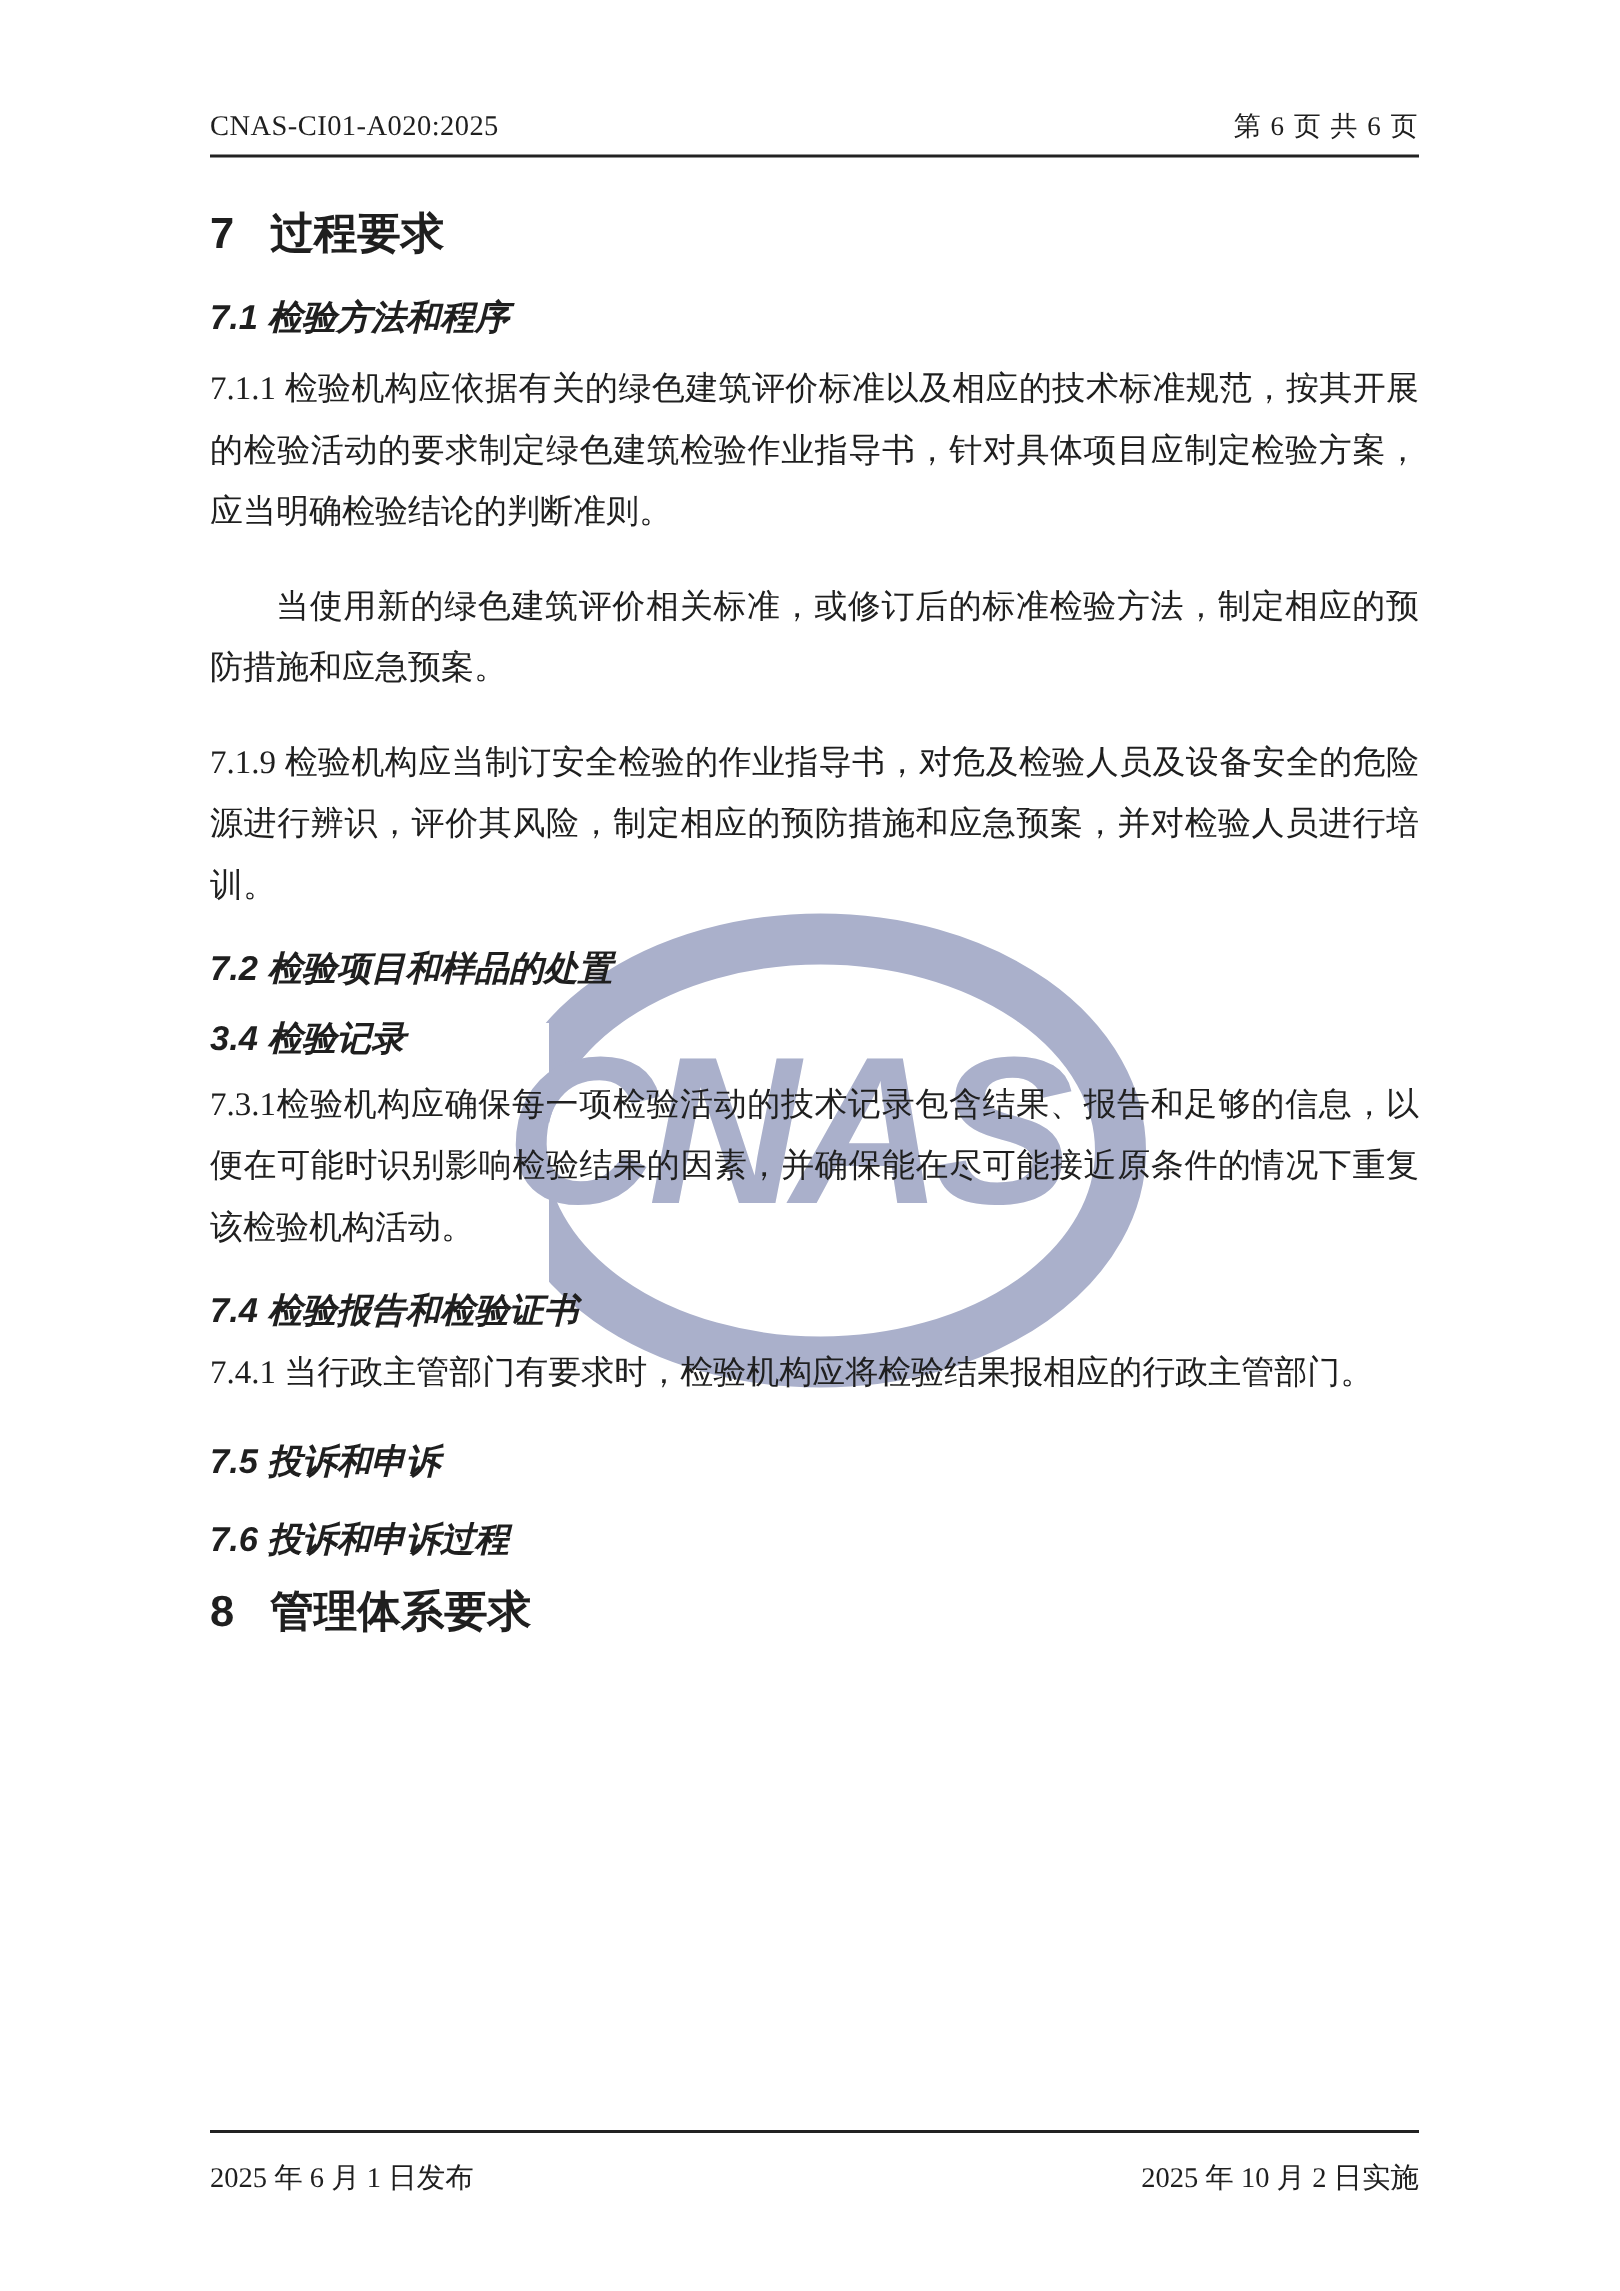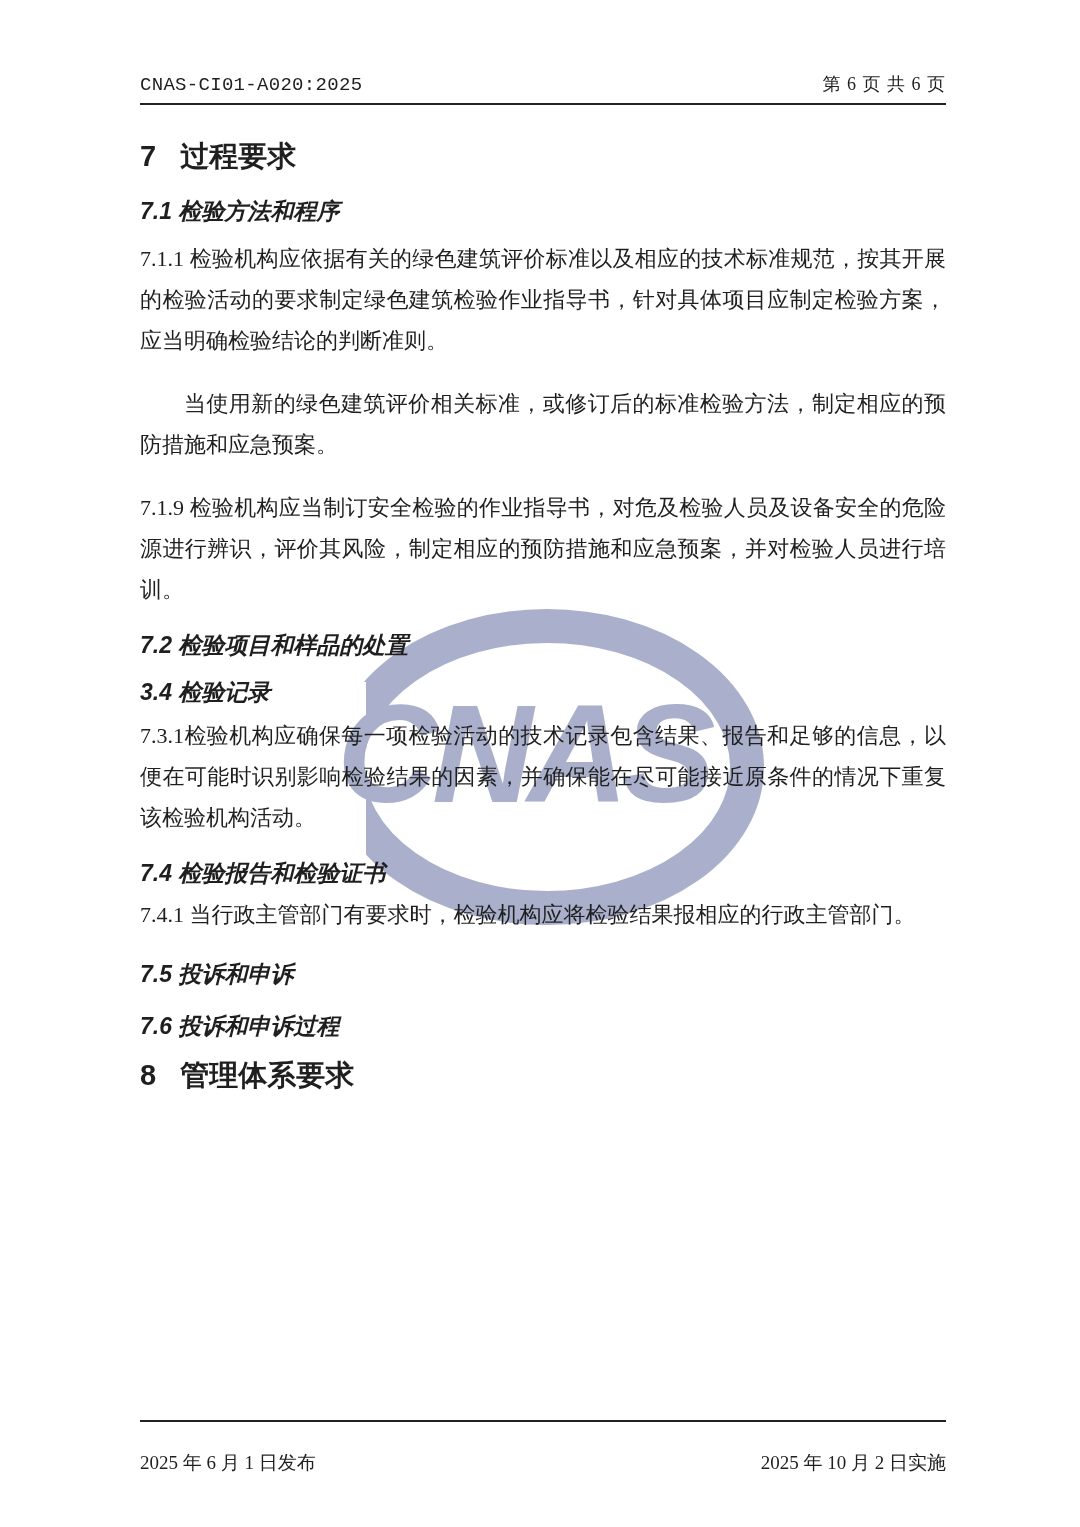--- a/index.html
+++ b/index.html
@@ -19,21 +19,21 @@
     right: 134px;
     top: 72px;
     display: flex;
     justify-content: space-between;
     align-items: flex-end;
     border-bottom: 2px solid #222;
     padding-bottom: 7px;
     z-index: 1;
   }
   .header .doc-code {
-    font-family: Liberation Mono, monospace;
+    font-family: Liberation Serif, serif;
     font-size: 19px;
     letter-spacing: 0.3px;
   }
   .header .page-indicator {
     font-size: 18px;
     letter-spacing: 1px;
   }
   
   .watermark {
     position: absolute;
@@ -79,21 +79,21 @@
   .para.tight { margin-top: 1px; }
   .para.indent { text-indent: 44px; }
   .mt-lg { margin-top: 26px; }
   
   .footer {
     position: absolute;
     left: 140px;
     right: 134px;
     top: 1420px;
     border-top: 2px solid #222;
-    padding-top: 28px;
+    padding-top: 17px;
     display: flex;
     justify-content: space-between;
     font-size: 19px;
     z-index: 1;
   }
 </style>
 </head>
 <body>
 
 <div class="page">

